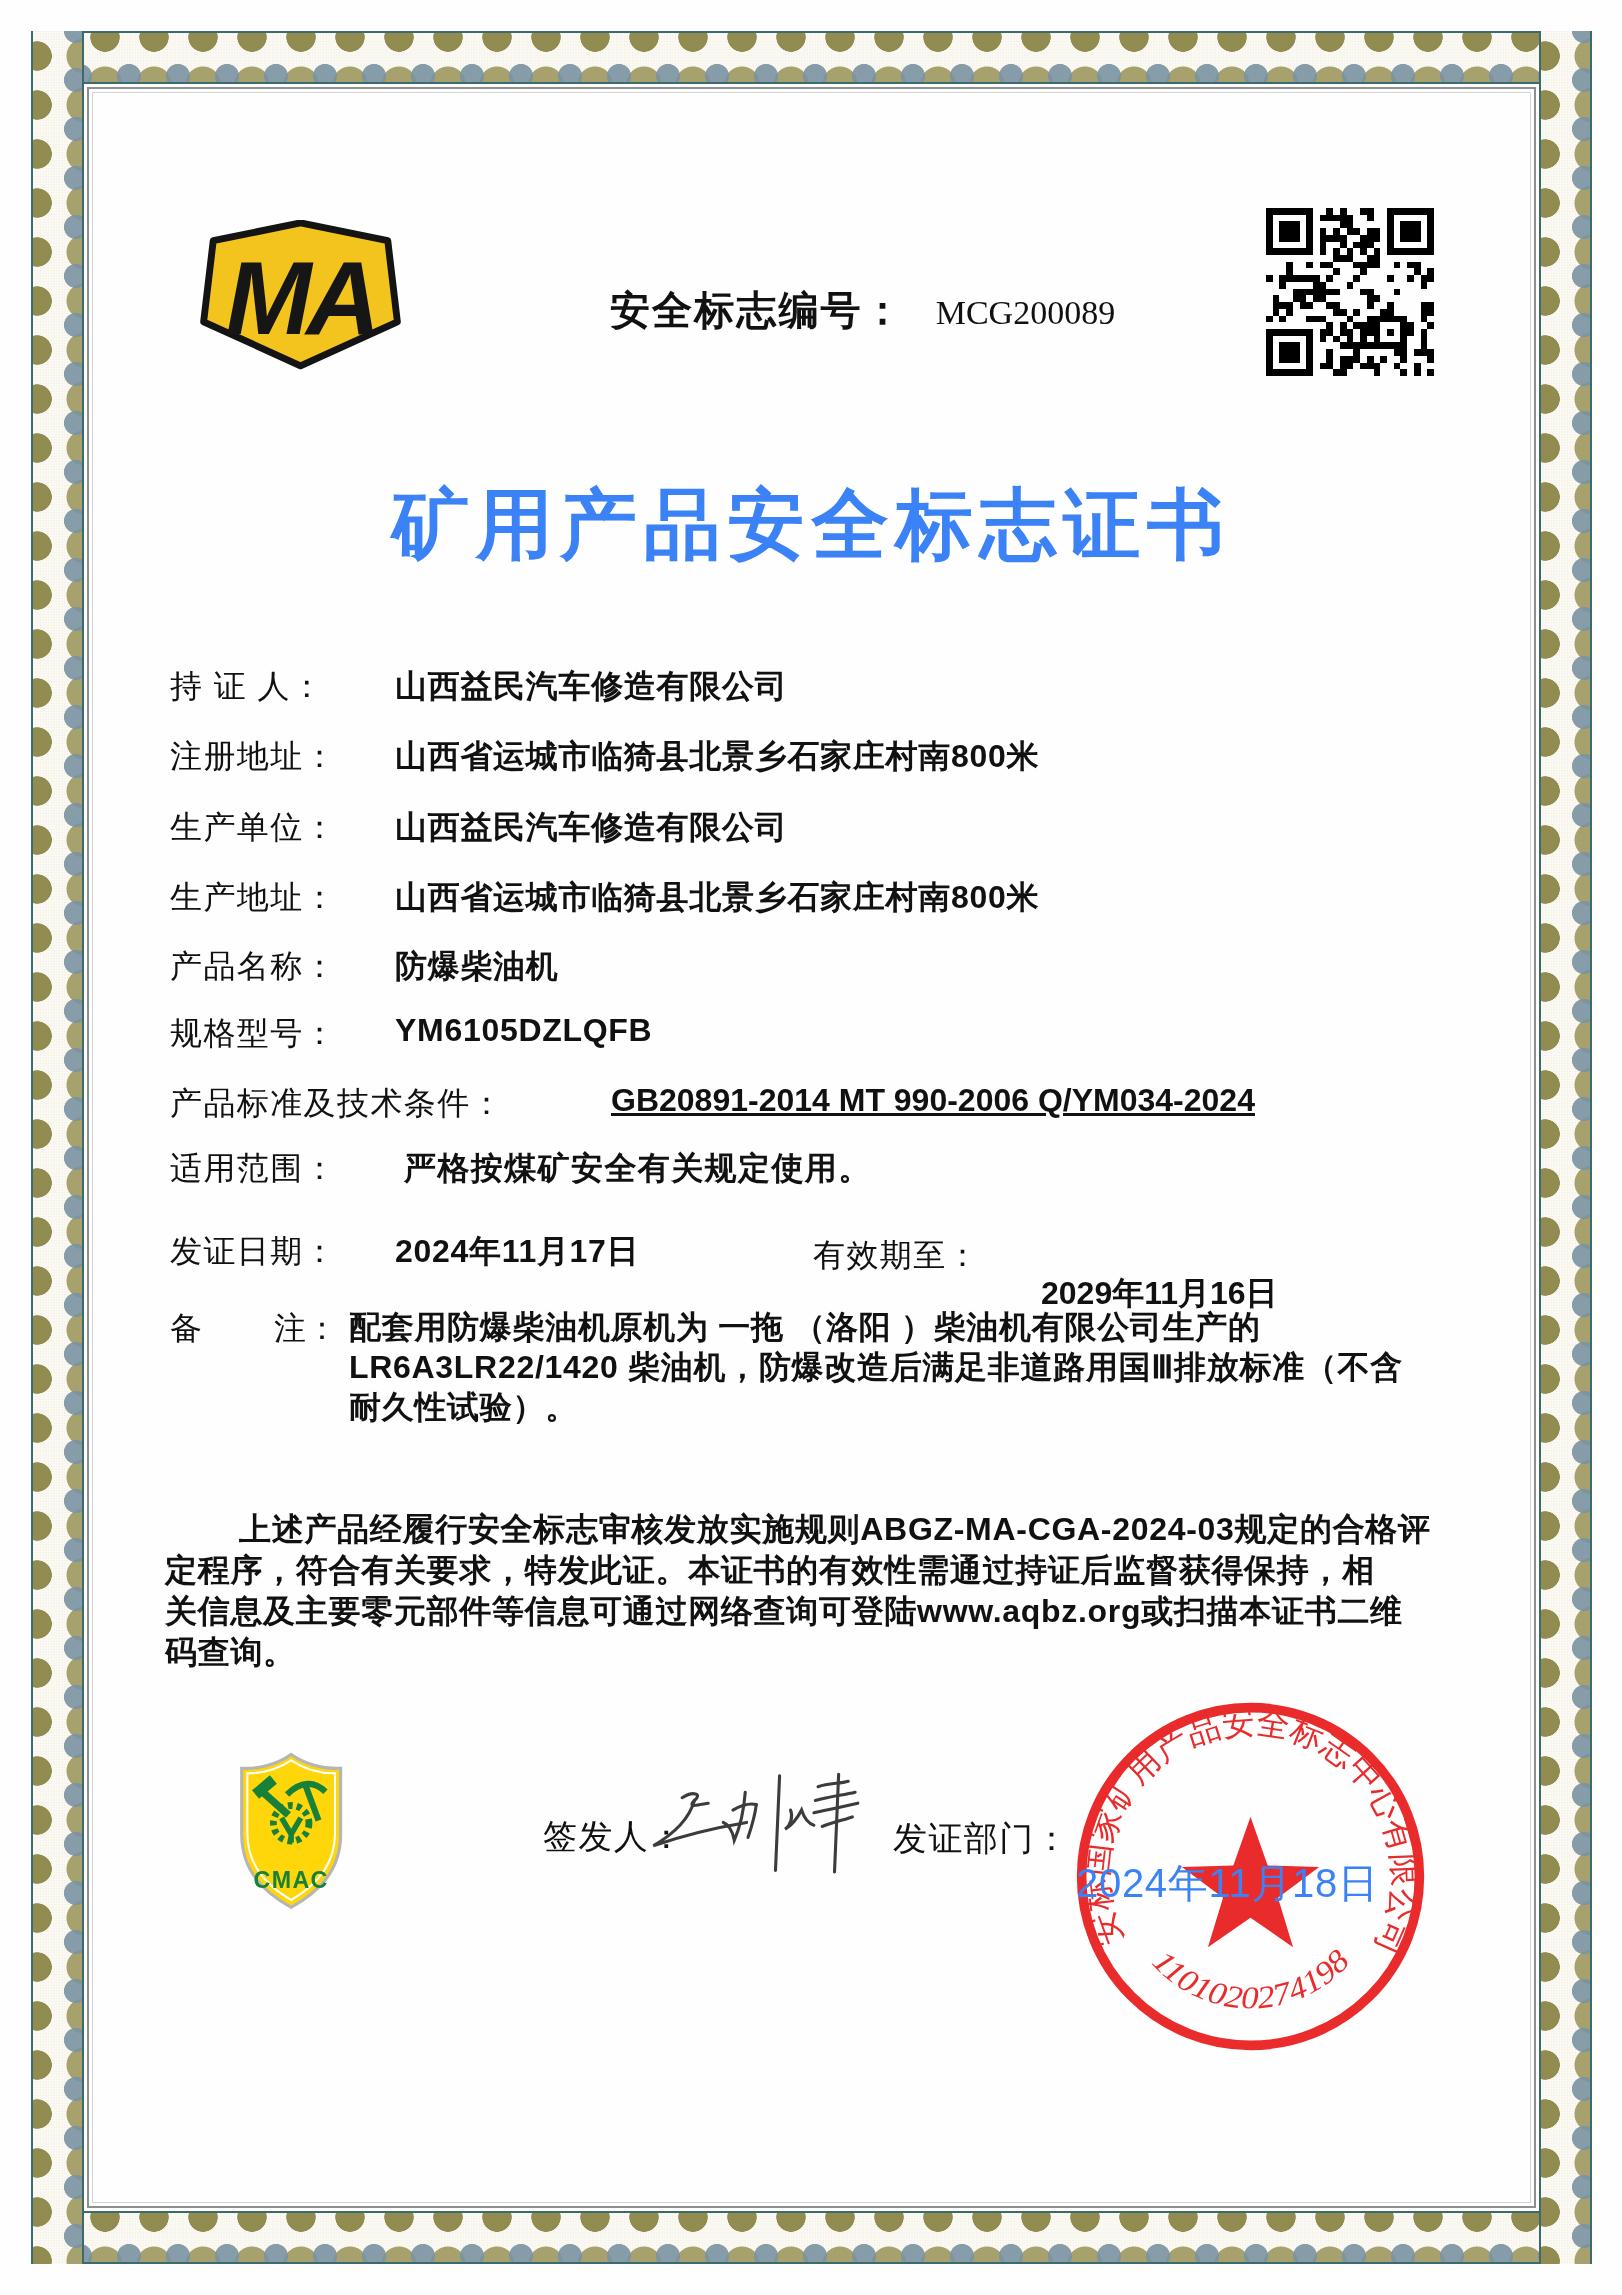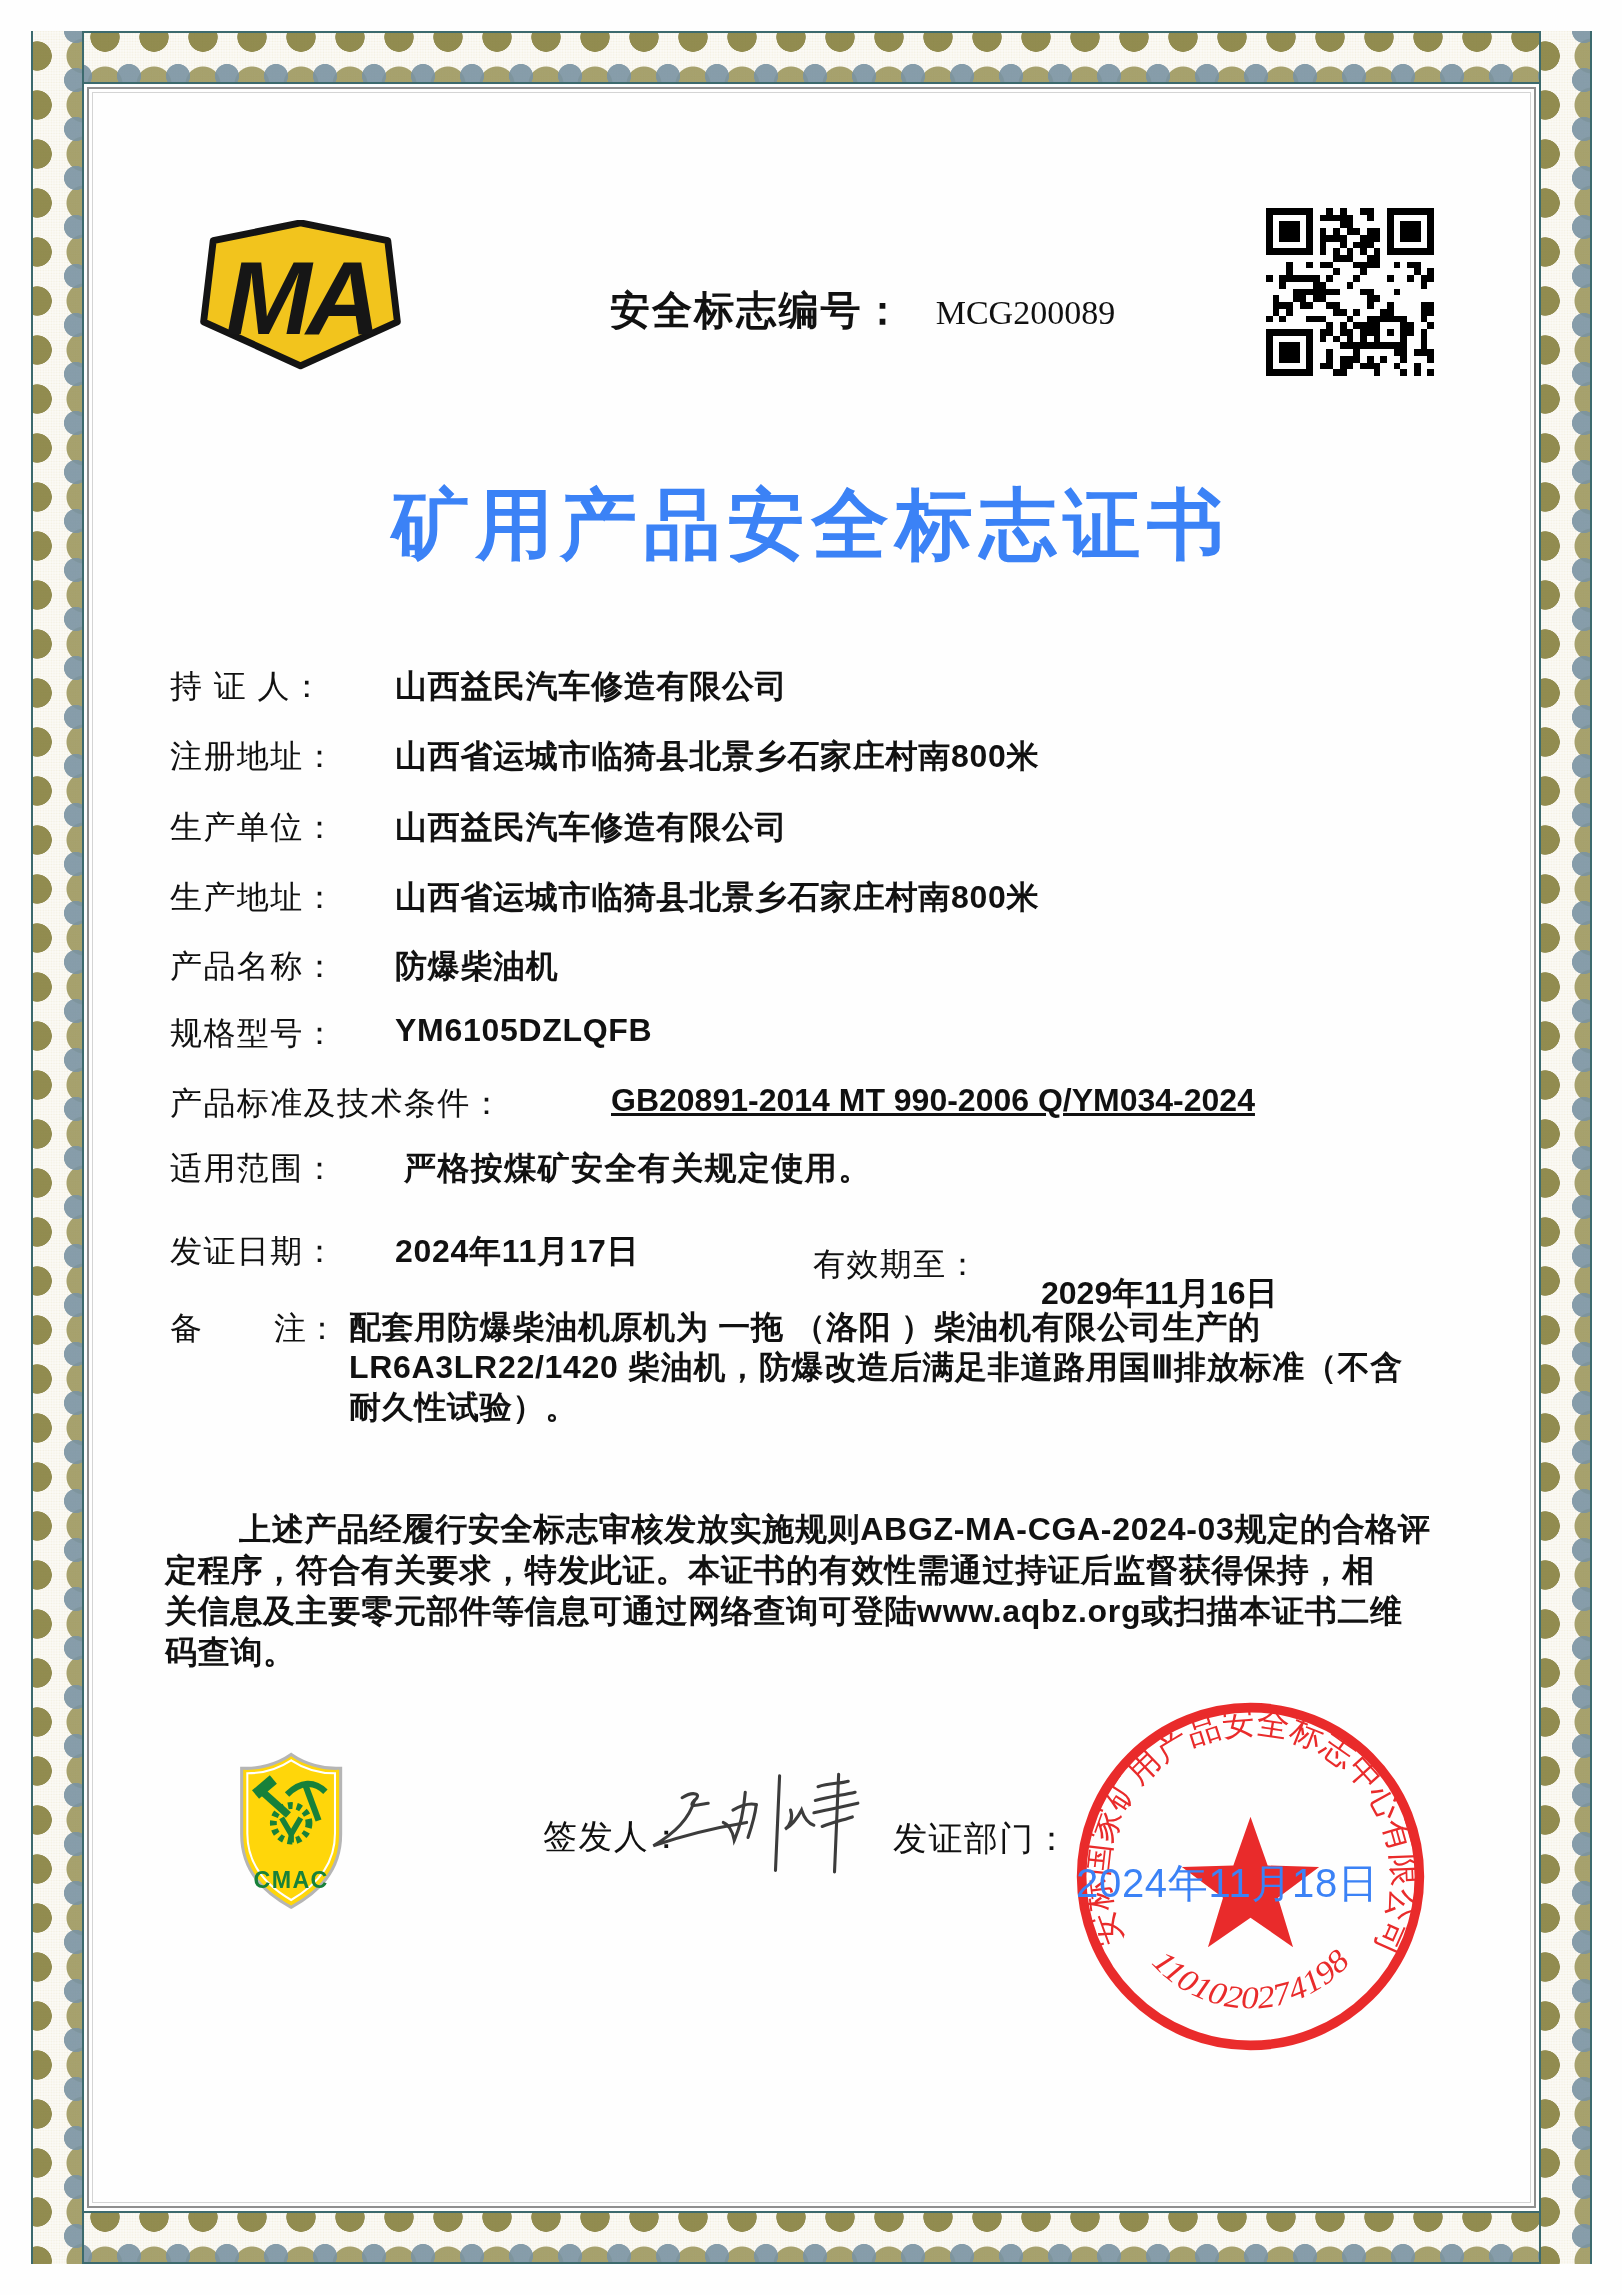--- a/index.html
+++ b/index.html
@@ -41,21 +41,21 @@
   .qr{position:absolute;left:1266px;top:208px;width:168px;height:168px;}
   
   .title{position:absolute;left:0;right:0;top:474px;text-align:center;
     font-size:77px;font-weight:bold;letter-spacing:6.9px;color:#3b82f6;}
   
   .row{position:absolute;left:170px;height:41px;white-space:nowrap;font-size:32px;}
   .row .lab{position:absolute;left:0;top:0;letter-spacing:1.4px;}
   .row .val{position:absolute;left:225px;top:0;font-weight:bold;letter-spacing:0.7px;}
   .row .val2{position:absolute;left:441px;top:0;font-weight:bold;letter-spacing:0px;text-decoration:underline;}
   .row .val3{position:absolute;left:234px;top:0;font-weight:bold;letter-spacing:1.4px;}
-  .dlab2{position:absolute;left:643px;top:13px;letter-spacing:1.4px;}
+  .dlab2{position:absolute;left:643px;top:4px;letter-spacing:1.4px;}
   .dval2{position:absolute;left:871px;top:0;font-weight:bold;margin-top:42px;}
   
   .remark{position:absolute;left:170px;top:1307px;font-size:32px;}
   .remark .bei{position:absolute;left:0;top:0;}
   .remark .zhu{position:absolute;left:104px;top:0;}
   .remark .lines{position:absolute;left:179px;top:0;width:1141px;}
   .remark .lines div{white-space:nowrap;font-weight:bold;line-height:40px;letter-spacing:0.7px;}
   
   .statement{position:absolute;left:165px;top:1509px;width:1299px;font-size:32px;font-weight:bold;}
   .statement div{white-space:nowrap;line-height:41px;letter-spacing:0.7px;}

